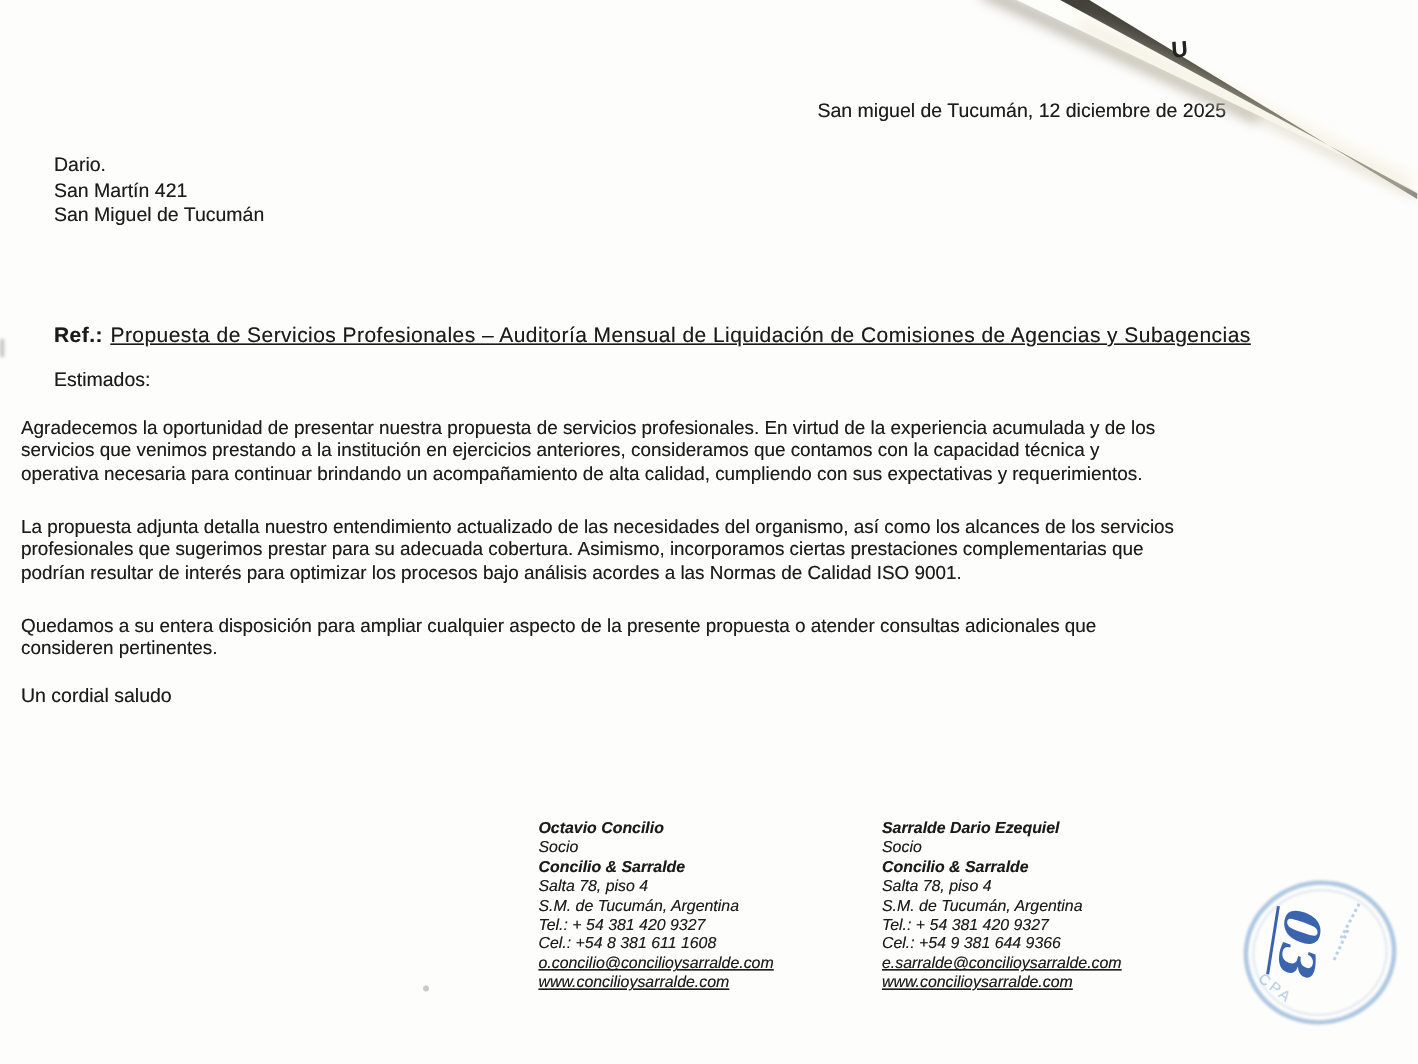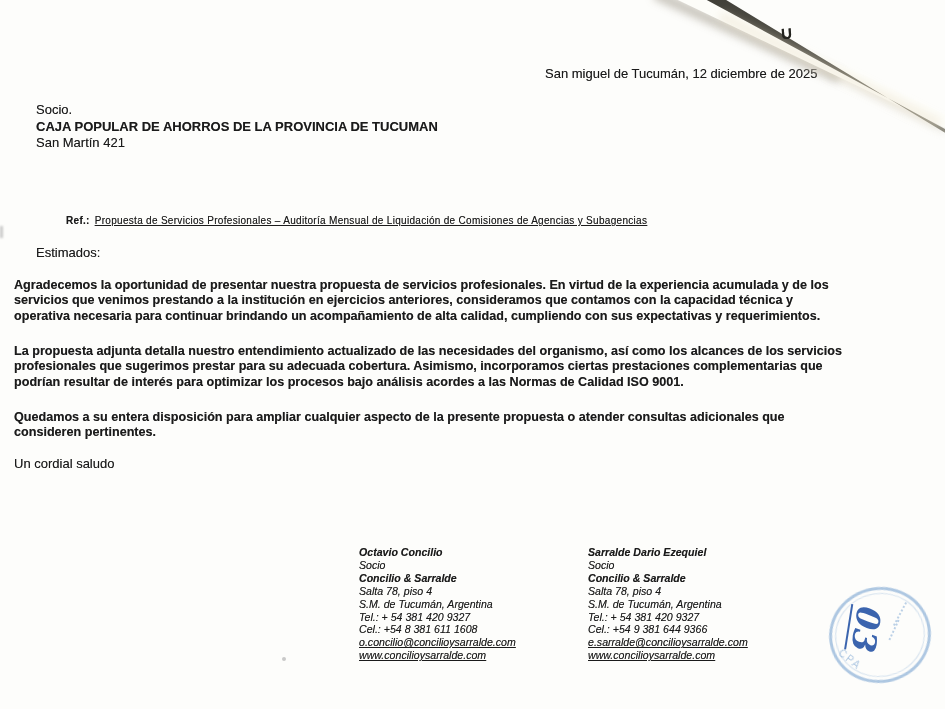--- a/index.html
+++ b/index.html
@@ -9,24 +9,24 @@
     font-family:"Liberation Sans", sans-serif;
     color:#1b1b1b;
   }
   .abs{position:absolute;}
   .bold{font-weight:bold;}
   .underline{text-decoration:underline;}
   .soft{text-shadow:0 0 .35px rgba(40,40,40,.55);}
 
   .date-line{left:545px;top:66px;font-size:13px;}
   .recipient{left:36px;top:102px;font-size:13px;line-height:16.6px;}
-  .ref-line{left:36px;top:215px;font-size:10px;letter-spacing:.3px;margin-left:30px;}
+  .ref-line{left:36px;top:215px;font-size:14px;letter-spacing:.3px;}
   .ref-line .ref-label{margin-right:5px;}
   .greeting{left:36px;top:245px;font-size:13px;}
-  .para{left:14px;width:918px;font-size:12.6px;line-height:15.3px;white-space:pre-line;font-weight:bold;}
+  .para{left:14px;width:918px;font-size:12.6px;line-height:15.3px;white-space:pre-line;}
   .p1{top:278px;}
   .p2{top:344px;}
   .p3{top:410px;}
   .closing{left:14px;top:456px;font-size:13px;}
 
   .sig{top:546px;font-size:10.6px;line-height:12.9px;font-style:italic;}
   .sig-left{left:359px;}
   .sig-right{left:588px;}
 
   
@@ -50,23 +50,23 @@
 
   .scan-smudge{left:0;top:226px;width:3px;height:12px;background:#999;opacity:.5;filter:blur(1px);}
   .scan-dot{left:282px;top:657px;width:4px;height:4px;border-radius:50%;background:#a8a8a8;opacity:.6;filter:blur(.4px);}
 </style>
 </head>
 <body style="--stamp-ring: #6d9bcd; --stamp-ink: #2b58a8;">
 
 <div class="abs date-line soft">San miguel de Tucumán, 12 diciembre de 2025</div>
 
 <div class="abs recipient soft">
-  <div>Socio.</div>
-  <div class="bold">CAJA POPULAR DE AHORROS DE LA PROVINCIA DE TUCUMAN</div>
+  <div>Dario.</div>
   <div>San Martín 421</div>
+  <div>San Miguel de Tucumán</div>
 </div>
 
 <div class="abs ref-line soft">
   <span class="bold ref-label">Ref.:</span><span class="underline">Propuesta de Servicios Profesionales – Auditoría Mensual de Liquidación de Comisiones de Agencias y Subagencias</span>
 </div>
 
 <div class="abs greeting soft">Estimados:</div>
 
 <div class="abs para p1 soft">Agradecemos la oportunidad de presentar nuestra propuesta de servicios profesionales. En virtud de la experiencia acumulada y de los
 servicios que venimos prestando a la institución en ejercicios anteriores, consideramos que contamos con la capacidad técnica y

